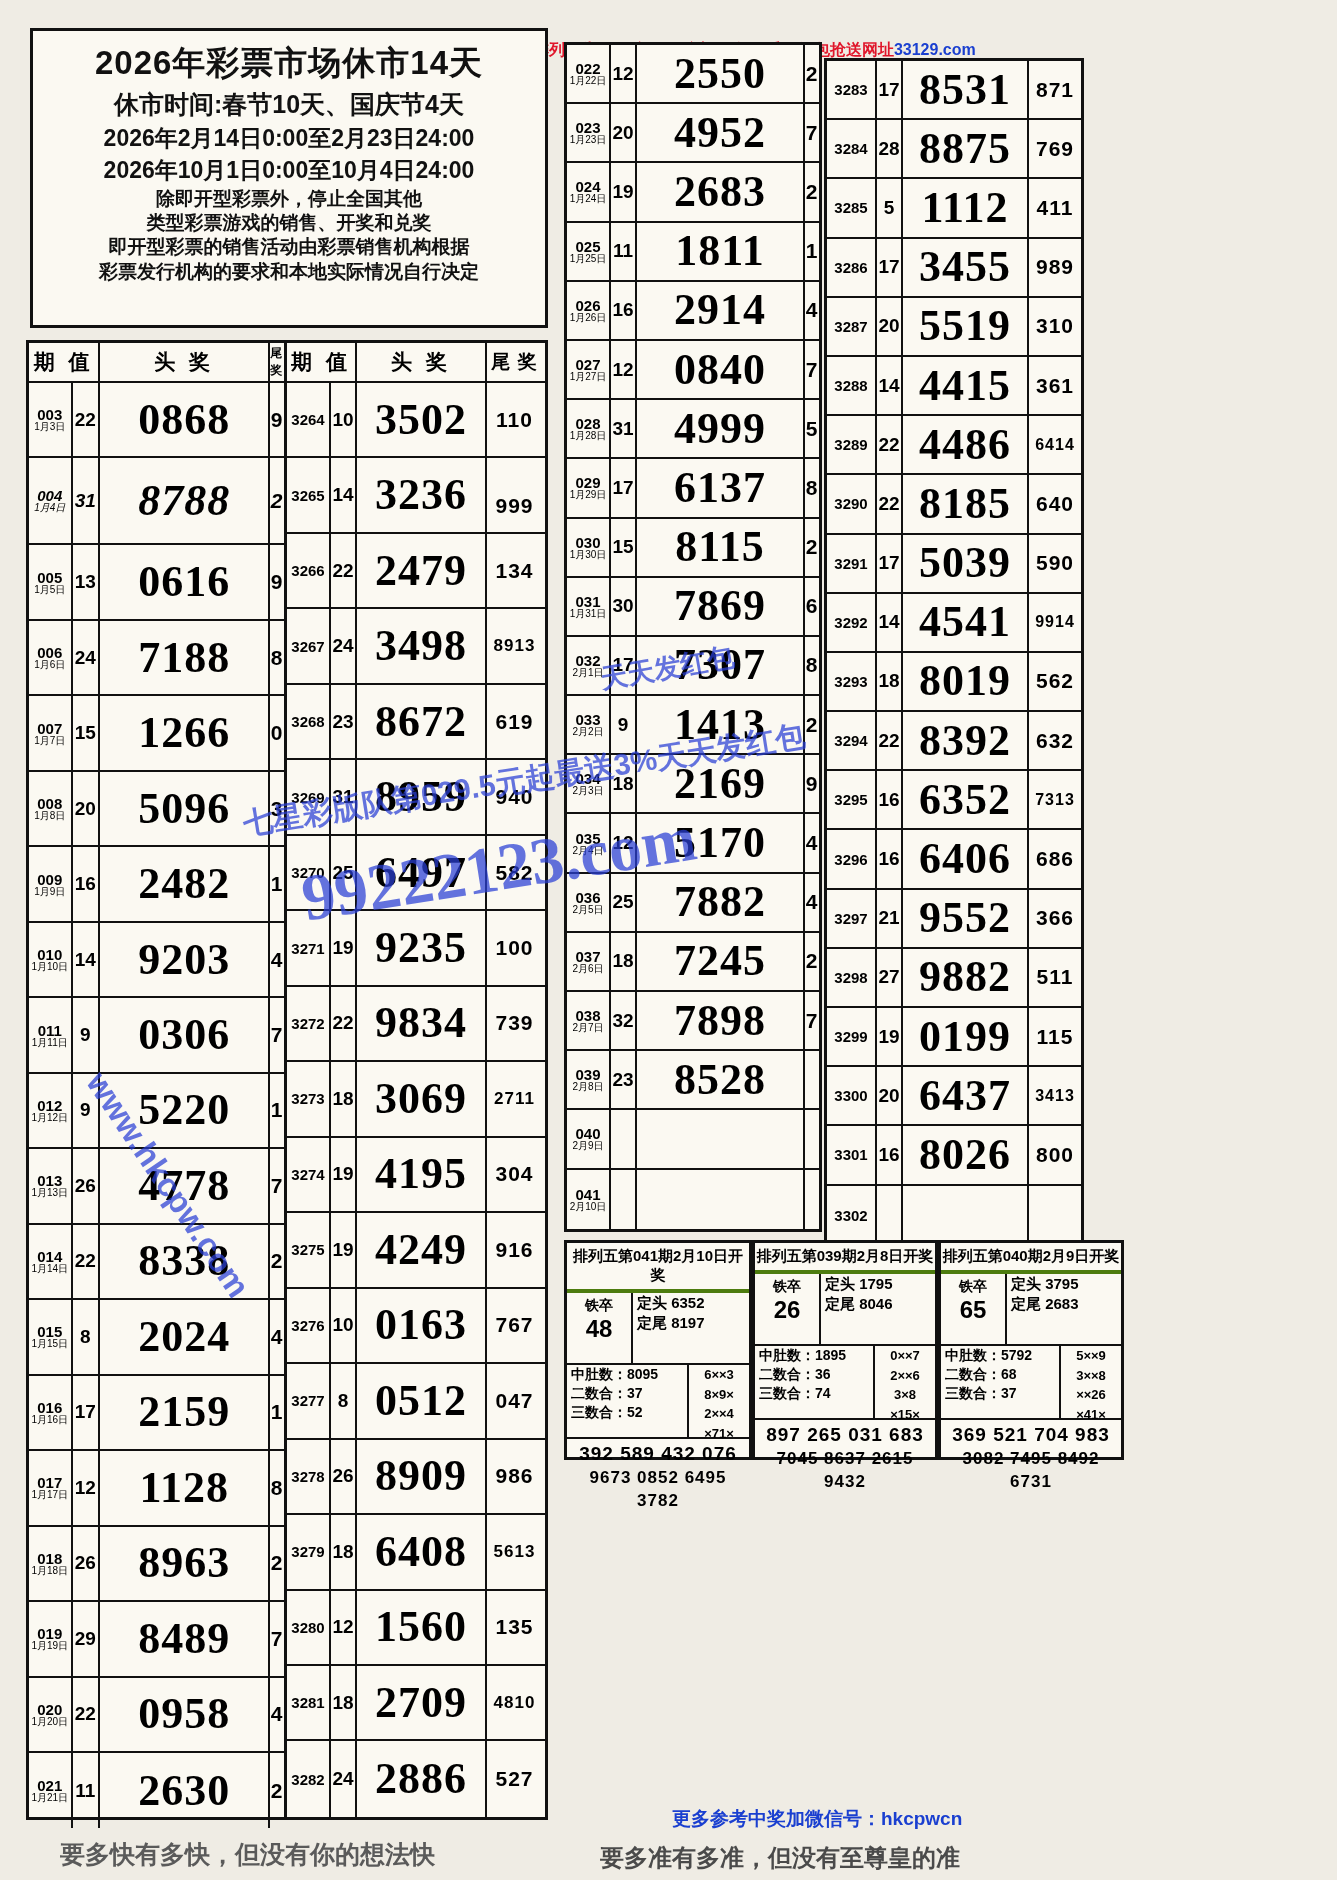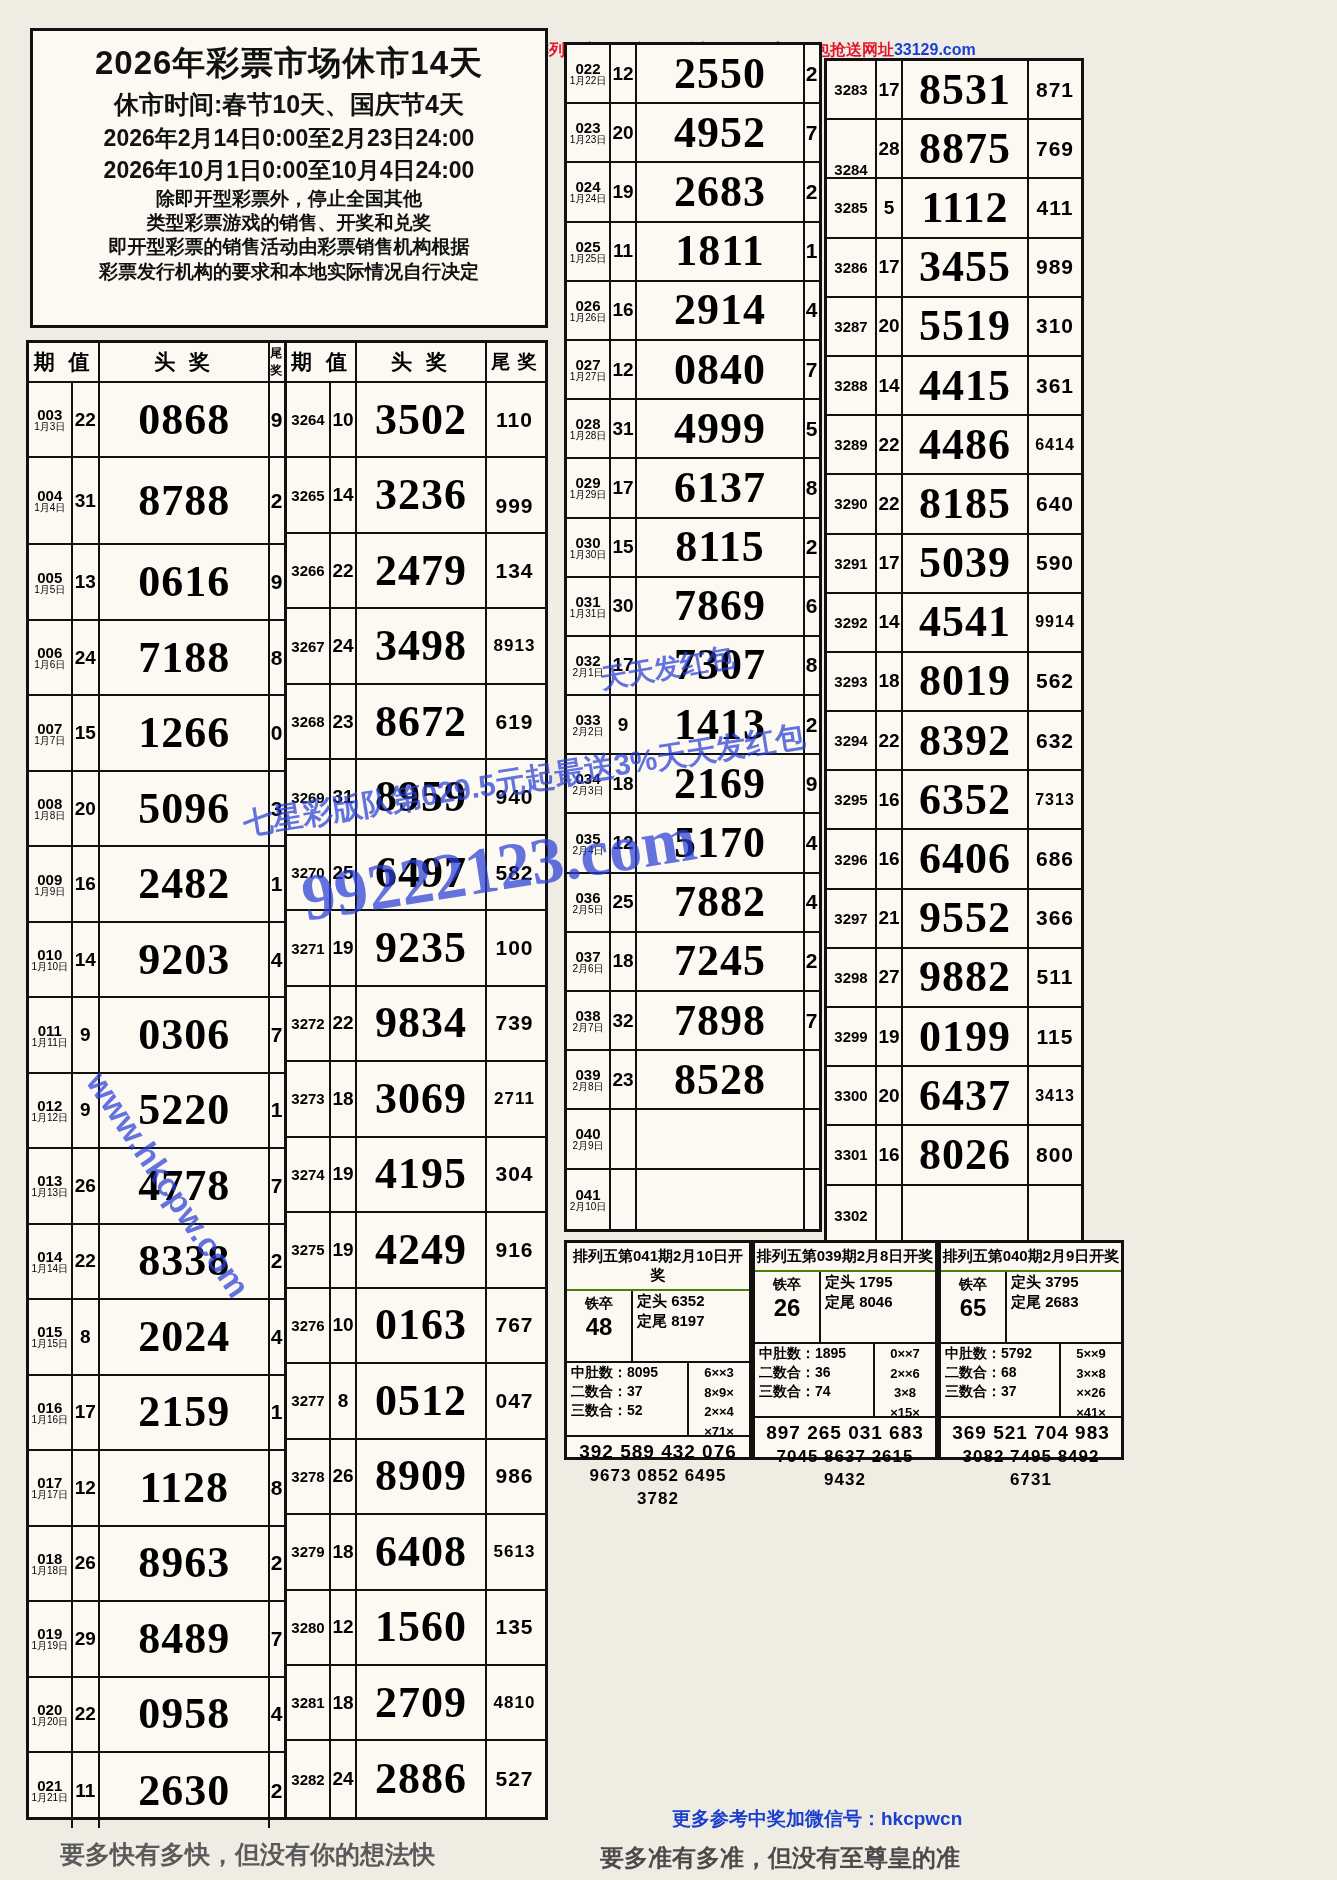--- a/index.html
+++ b/index.html
@@ -56,21 +56,21 @@
   .idx .dt{font-size:10px;}
 
   .small{font-size:19px;font-weight:bold;}
   .big{font-size:44px;font-weight:bold;font-family:"Liberation Serif",serif;
        letter-spacing:1px;line-height:1;}
   .tail{font-size:21px;font-weight:bold;letter-spacing:1px;}
 
   
   .infobox{position:absolute;border:3px solid #111;background:#fbf9f2;box-sizing:border-box;}
   .ib-title{font-size:15px;font-weight:bold;text-align:center;
-            border-bottom:2px solid #4d7c0f;padding:4px 0;}
+            border-bottom:4px solid #4d7c0f;padding:4px 0;}
   .ib-body{display:flex;}
   .ib-col{box-sizing:border-box;}
   .ib-l{width:66px;border-right:2px solid #111;text-align:center;}
   .ib-l .t{font-size:14px;font-weight:bold;padding-top:4px;}
   .ib-l .v{font-size:24px;font-weight:bold;}
   .ib-m{flex:1;padding-left:4px;}
   .ib-m div{font-size:16px;font-weight:bold;line-height:1.35;}
   .ib-r{width:62px;border-left:2px solid #111;font-size:13px;
         font-weight:bold;text-align:center;line-height:1.5;}
   .ib-foot{border-top:2px solid #111;font-size:19px;font-weight:bold;
@@ -121,21 +121,21 @@
           </div>
           <div class="row" style="height: 75.4737px;">
             <div class="cell idx" style="width: 44px;">
               <span class="n">003</span>
               <span class="dt">1月3日</span>
             </div>
             <div class="cell small" style="width: 28px;">22</div>
             <div class="cell big" style="width: 172px;">0868</div>
             <div class="cell tail" style="width: 14px;">9</div>
           </div>
-          <div class="row" style="height: 87px;">
+          <div class="row" style="height: 87px; font-style: italic;">
             <div class="cell idx" style="width: 44px;">
               <span class="n">004</span>
               <span class="dt">1月4日</span>
             </div>
             <div class="cell small" style="width: 28px;">31</div>
             <div class="cell big" style="width: 172px;">8788</div>
             <div class="cell tail" style="width: 14px;">2</div>
           </div>
           <div class="row" style="height: 75.4737px;">
             <div class="cell idx" style="width: 44px;">
@@ -638,21 +638,21 @@
   <div class="tbl" id="rightTable4" style="left:824px;top:58px;width:260px;height:1190px;">
       <div class="row" style="height: 59.2px;">
         <div class="cell idx" style="width: 50px;">
           <span class="n">3283</span>
         </div>
         <div class="cell small" style="width: 26px;">17</div>
         <div class="cell big" style="width: 126px;">8531</div>
         <div class="cell tail" style="width: 52px;">871</div>
       </div>
       <div class="row" style="height: 59.2px;">
-        <div class="cell idx" style="width: 50px; justify-content: flex-end;">
+        <div class="cell idx" style="width: 50px;">
           <span class="n">3284</span>
         </div>
         <div class="cell small" style="width: 26px;">28</div>
         <div class="cell big" style="width: 126px;">8875</div>
         <div class="cell tail" style="width: 52px;">769</div>
       </div>
       <div class="row" style="height: 59.2px;">
         <div class="cell idx" style="width: 50px;">
           <span class="n">3285</span>
         </div>

